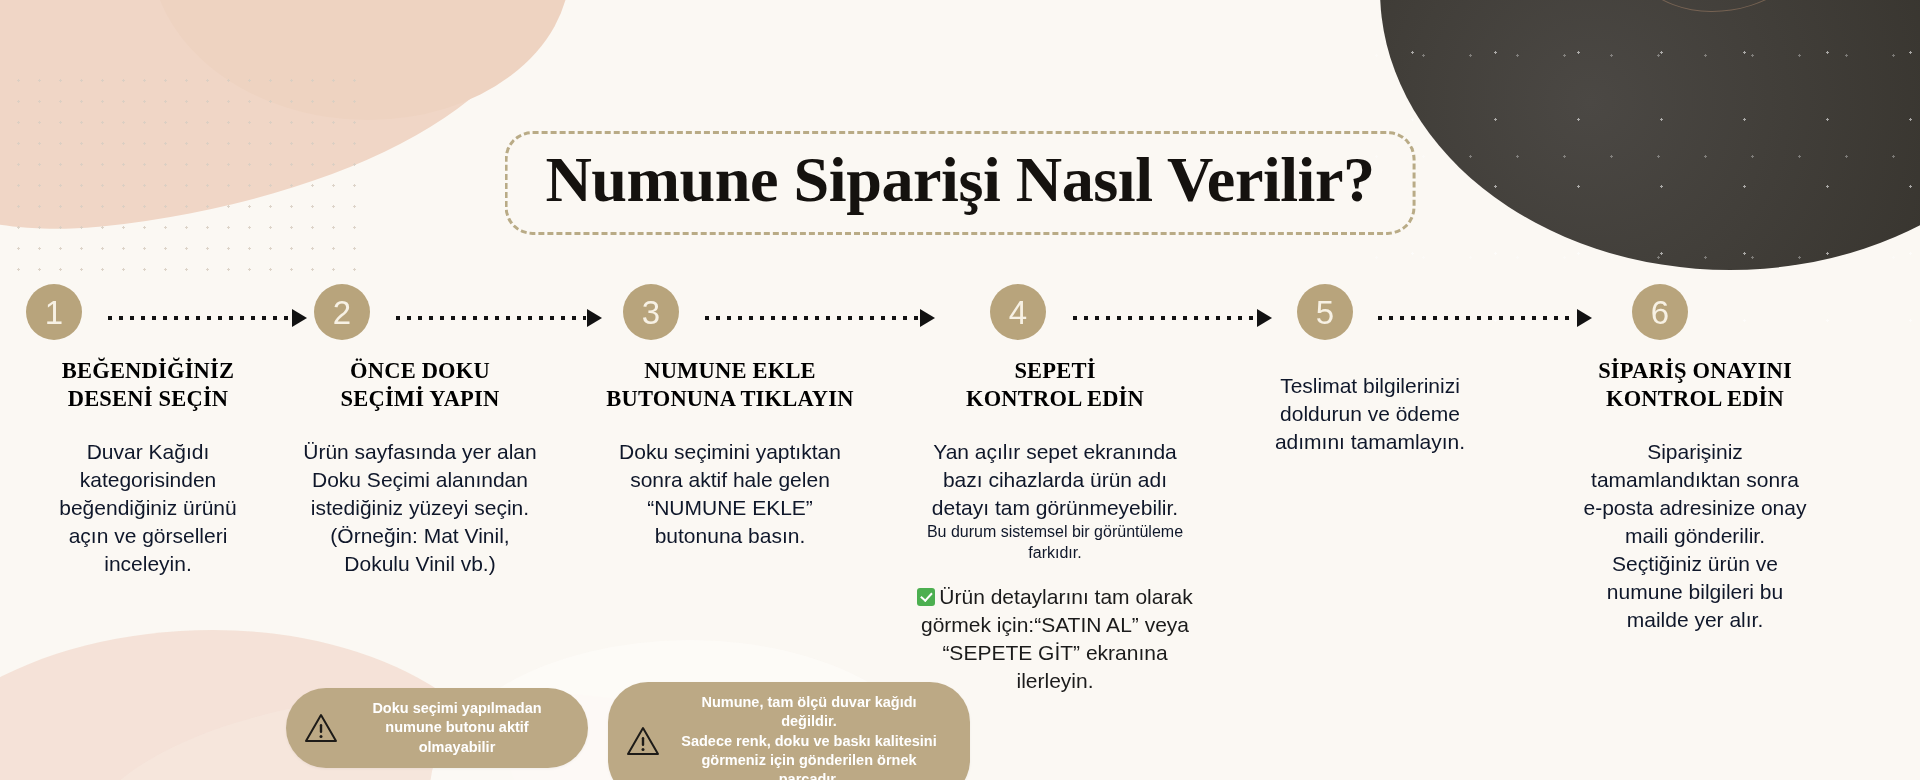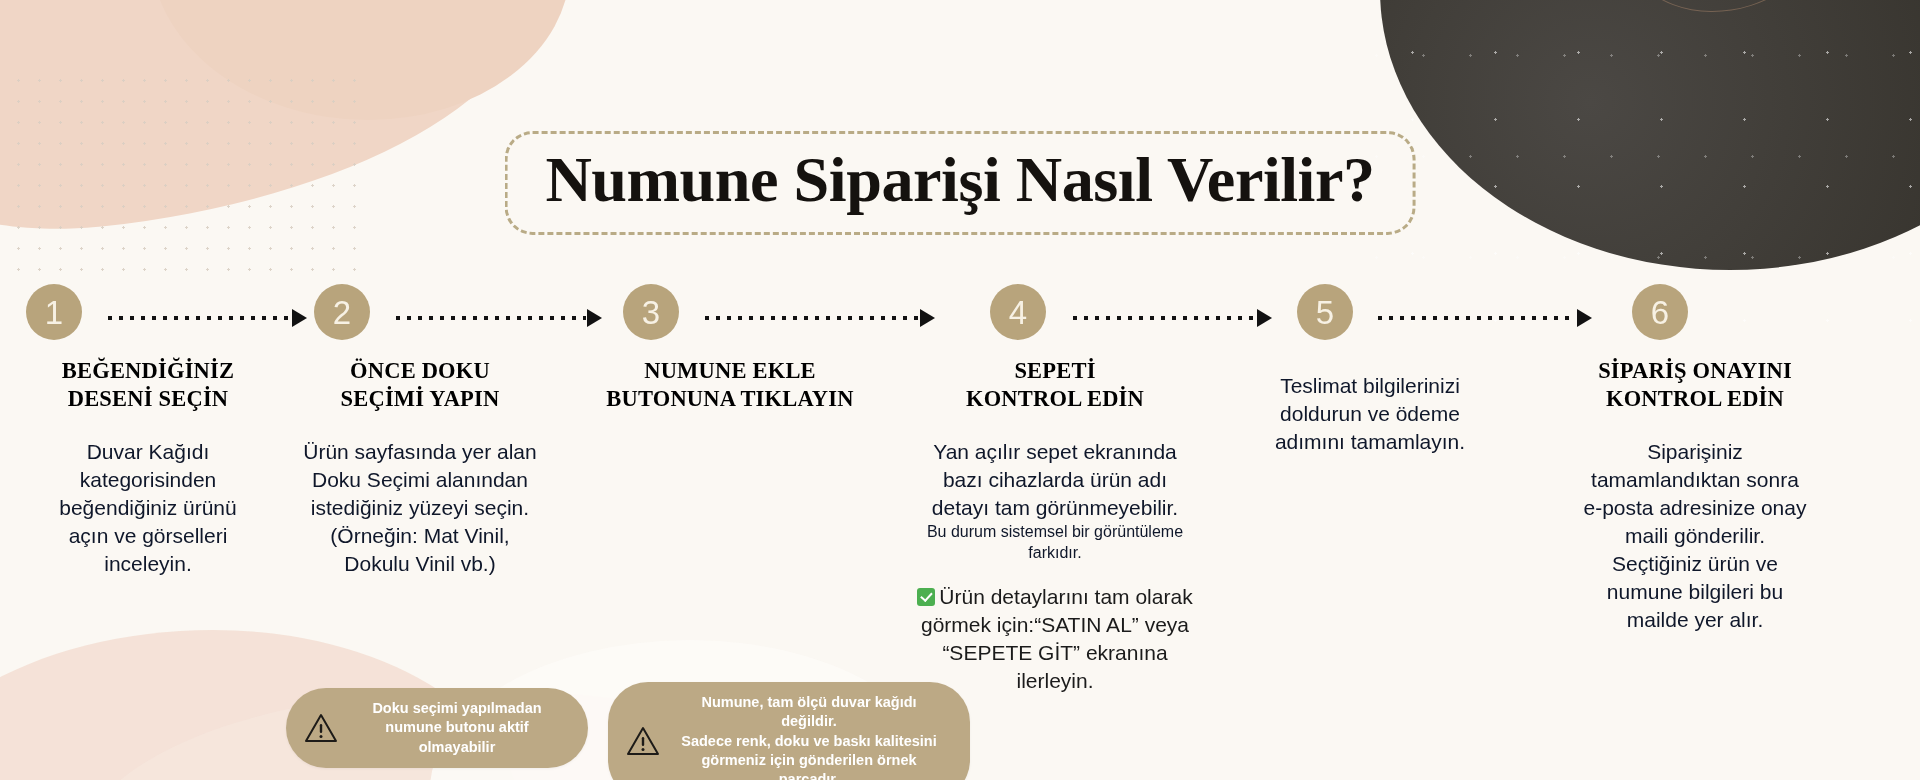--- a/index.html
+++ b/index.html
@@ -297,20 +297,21 @@
         <div class="badge" style="margin-left:53px;">3</div>
         <div class="arrow" style="left:135px; width:230px;">
           <div class="dots" style="width:214px;"></div>
             <div class="head"></div>
         </div>
       </div>
       <div class="step-title">
         <span>NUMUNE EKLE</span><br>
         <span>BUTONUNA TIKLAYIN</span>
       </div>
+      <div class="step-body" style="padding:0 48px;">Doku seçimini yaptıktan sonra aktif hale gelen “NUMUNE EKLE” butonuna basın.</div>
     </div>
 
     <div class="step" style="width:310px;">
       <div class="step-head">
         <div class="badge" style="margin-left:80px;">4</div>
         <div class="arrow" style="left:163px; width:200px;">
           <div class="dots" style="width:183px;"></div>
             <div class="head"></div>
         </div>
       </div>

